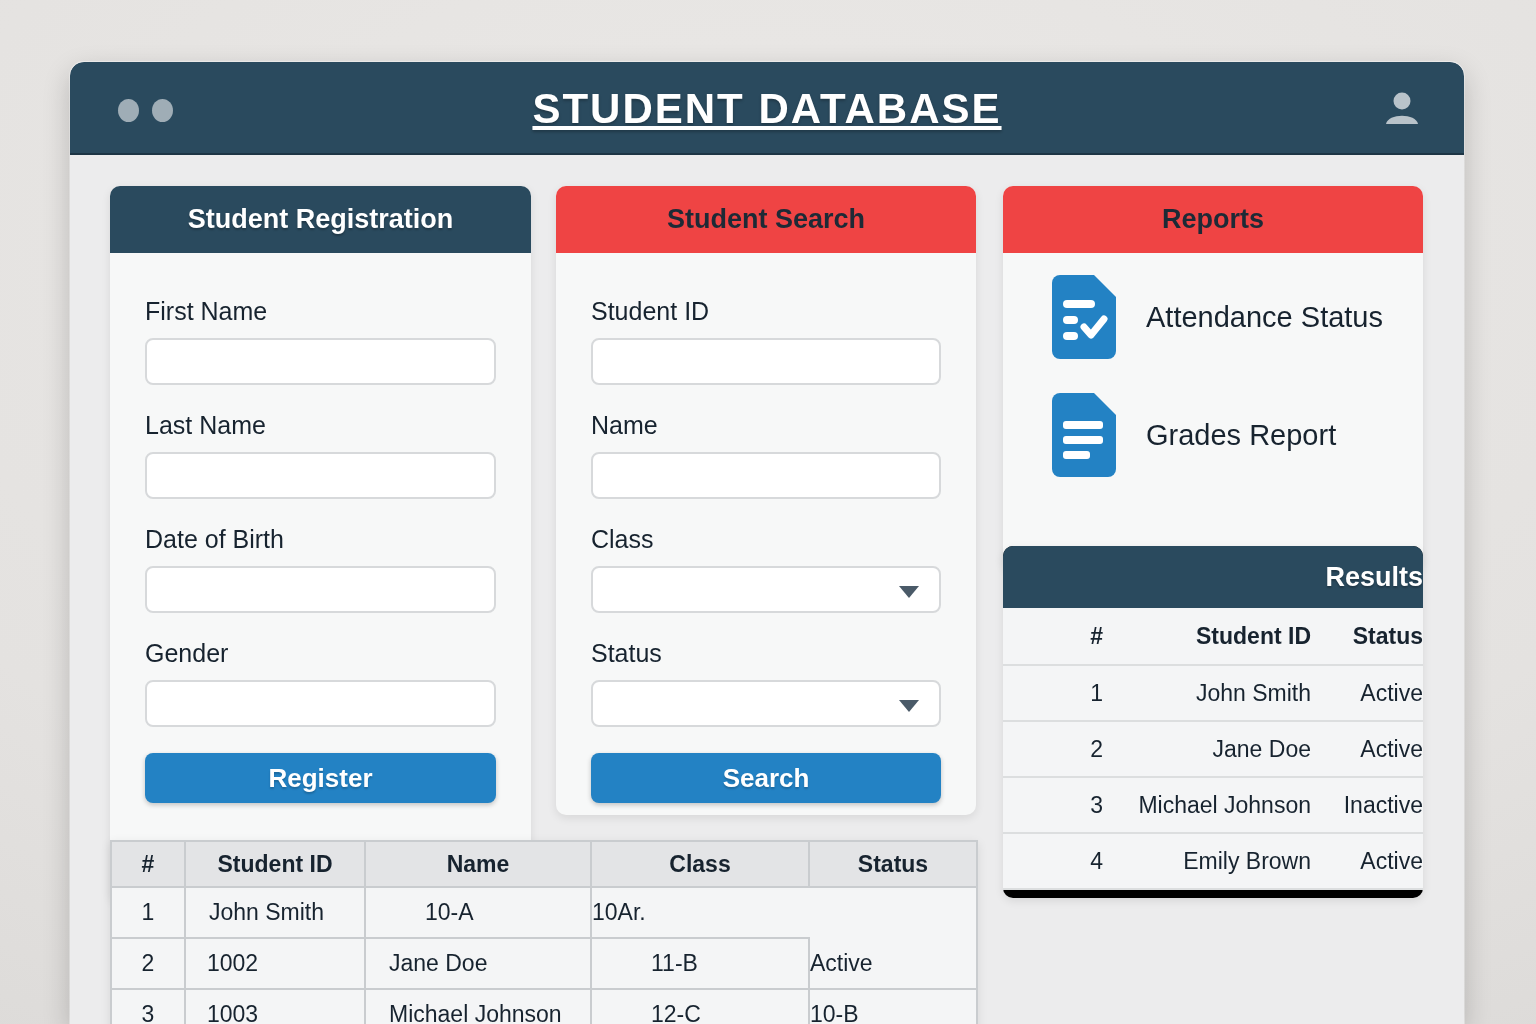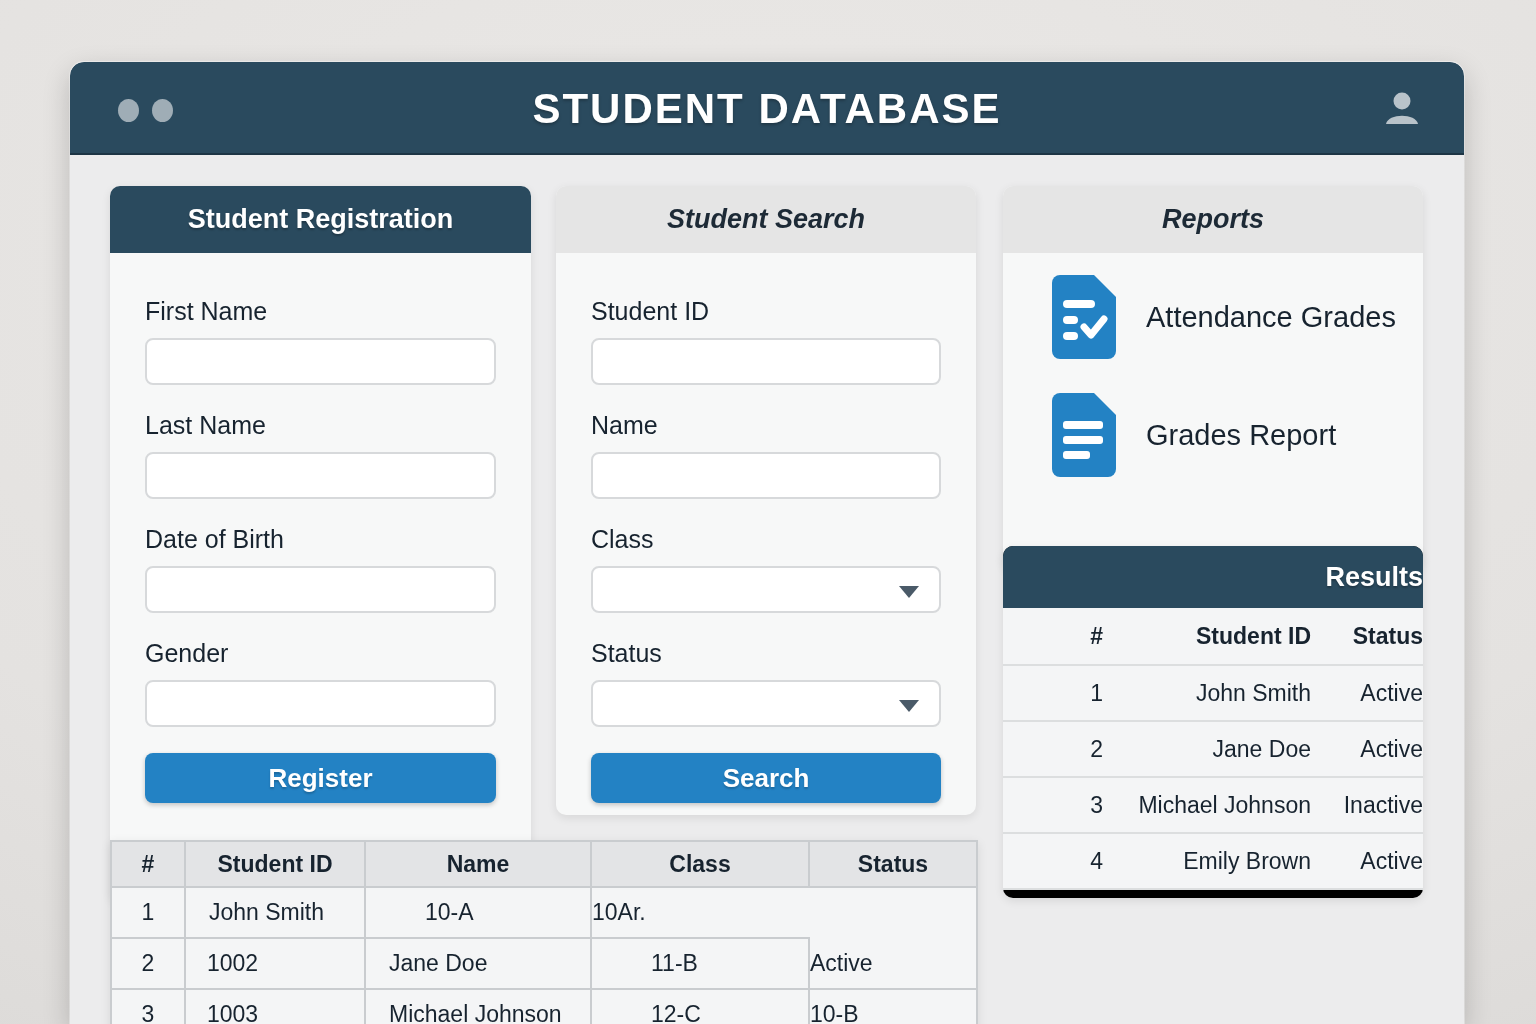--- a/index.html
+++ b/index.html
@@ -21,41 +21,41 @@
   }
   .titlebar {
     position: absolute; left: 0; top: 0; width: 100%; height: 93px;
     background: #2a4a5e;
     border-bottom: 2px solid #1d3545;
     border-radius: 14px 14px 0 0;
   }
   .titlebar h1 {
     position: absolute; left: 0; right: 0; top: 0; height: 93px; line-height: 93px;
     text-align: center; color: #ffffff; font-size: 42px; font-weight: bold;
-    letter-spacing: 2px; text-shadow: 0 2px 3px rgba(0,0,0,0.25);
+    letter-spacing: 2px; text-shadow: 0 2px 3px rgba(0,0,0,0.25); text-decoration: underline;
   }
   .dot {
     position: absolute; top: 37px; width: 21px; height: 23px; border-radius: 50%;
     background: #9fadb6;
   }
   .dot-1 { left: 48px; }
   .dot-2 { left: 82px; }
   .user-icon { position: absolute; right: 42px; top: 26px; width: 40px; height: 42px; cursor: pointer; }
 
   
   .panel {
     position: absolute; background: #f7f8f8; border-radius: 10px;
     box-shadow: 0 3px 10px rgba(0,0,0,0.09);
   }
   .panel-header {
     height: 67px; line-height: 67px; text-align: center;
     font-size: 27px; font-weight: bold; border-radius: 10px 10px 0 0;
   }
   .panel-header.dark { background: #2a4a5e; color: #ffffff; text-shadow: 0 2px 2px rgba(0,0,0,0.25); }
-  .panel-header.light { background: #e5e5e5; color: #1d2a36; font-style: italic; }
+  .panel-header.light { background: #ef4444; color: #1d2a36; }
 
   .panel-registration { left: 40px;  top: 124px; width: 421px; height: 716px; }
   .panel-search       { left: 486px; top: 124px; width: 420px; height: 629px; }
   .panel-reports      { left: 933px; top: 124px; width: 420px; height: 384px; }
   .panel-results      { left: 933px; top: 484px; width: 420px; height: 352px; background:#000000;text-align:right; }
 
   .panel-body { padding: 44px 35px 0 35px; }
   .field { margin-bottom: 26px; }
   .field-label { display: block; font-size: 25px; color: #17232f; margin-bottom: 12px; }
   .text-input, .select-box {
@@ -189,21 +189,21 @@
   <section class="panel panel-reports">
     <div class="panel-header light">Reports</div>
     <div class="report-item">
       <svg class="report-icon" viewBox="0 0 66 84">
         <path d="M10 0 H44 L66 22 V76 a8 8 0 0 1 -8 8 H10 a8 8 0 0 1 -8 -8 V8 a8 8 0 0 1 8 -8 Z" fill="#2382c4"></path>
         <rect x="13" y="25" width="32" height="8" rx="4" fill="#ffffff"></rect>
         <rect x="13" y="41" width="15" height="8" rx="4" fill="#ffffff"></rect>
         <rect x="13" y="57" width="15" height="8" rx="4" fill="#ffffff"></rect>
         <path d="M34 52 l7 8 l13 -16" fill="none" stroke="#ffffff" stroke-width="7" stroke-linecap="round" stroke-linejoin="round"></path>
       </svg>
-      <span class="report-label">Attendance Grades</span>
+      <span class="report-label">Attendance Status</span>
     </div>
     <div class="report-item">
       <svg class="report-icon" viewBox="0 0 66 84">
         <path d="M10 0 H44 L66 22 V76 a8 8 0 0 1 -8 8 H10 a8 8 0 0 1 -8 -8 V8 a8 8 0 0 1 8 -8 Z" fill="#2382c4"></path>
         <rect x="13" y="28" width="40" height="8" rx="3" fill="#ffffff"></rect>
         <rect x="13" y="43" width="40" height="8" rx="3" fill="#ffffff"></rect>
         <rect x="13" y="58" width="27" height="8" rx="3" fill="#ffffff"></rect>
       </svg>
       <span class="report-label">Grades Report</span>
     </div>

